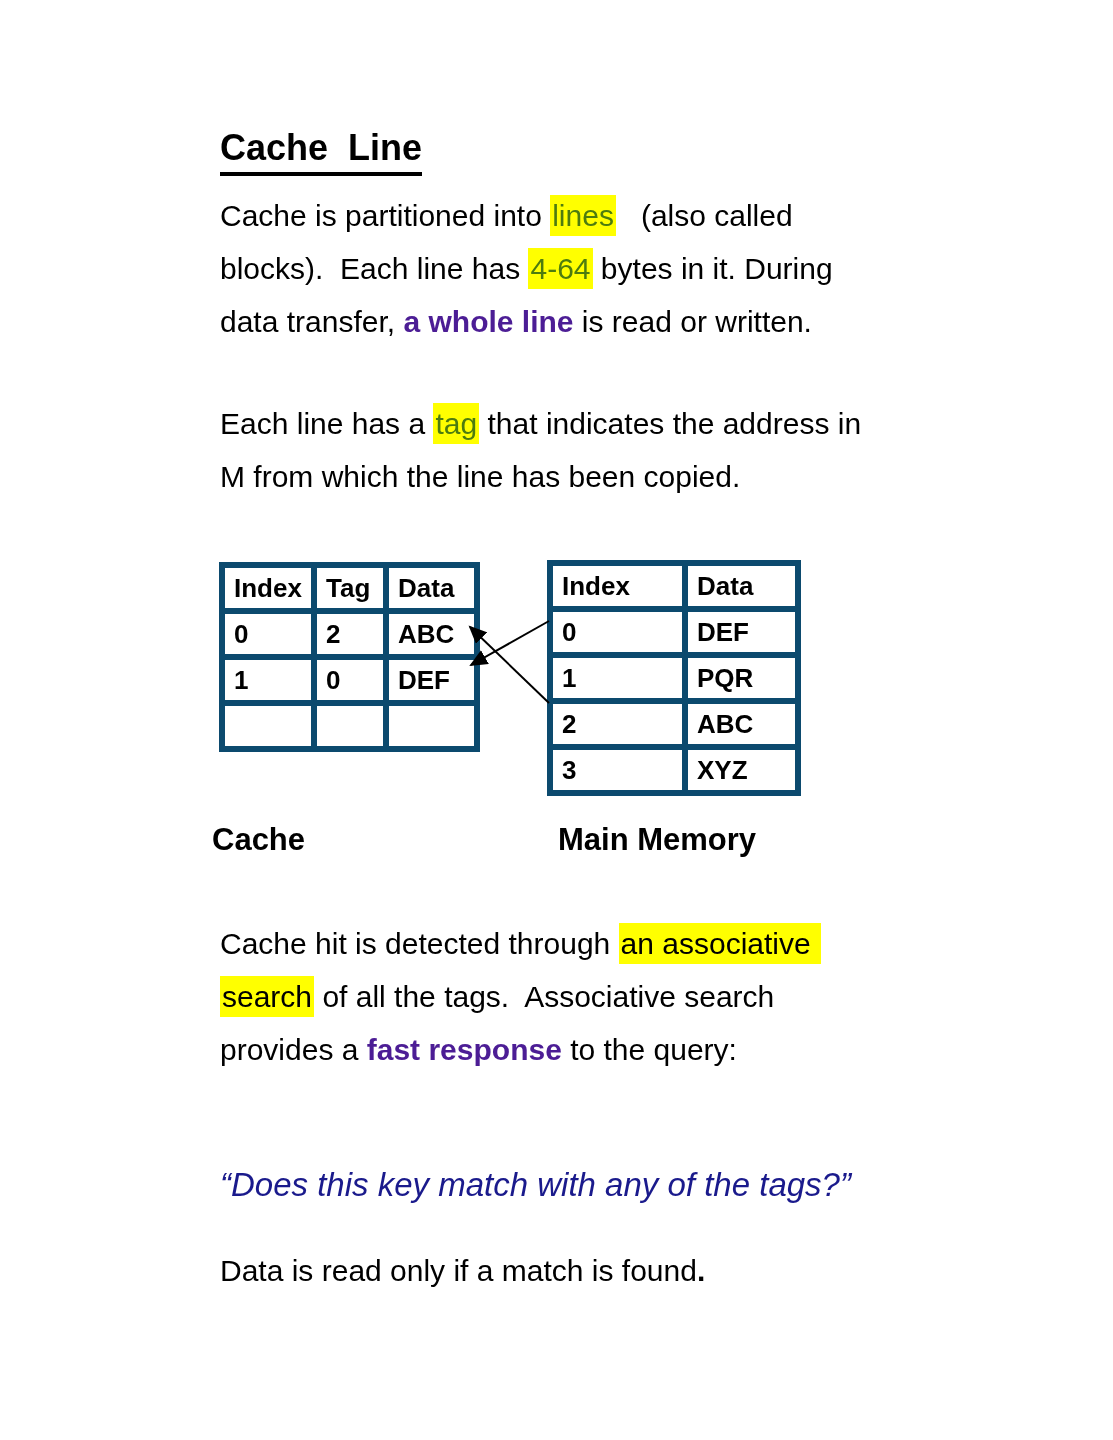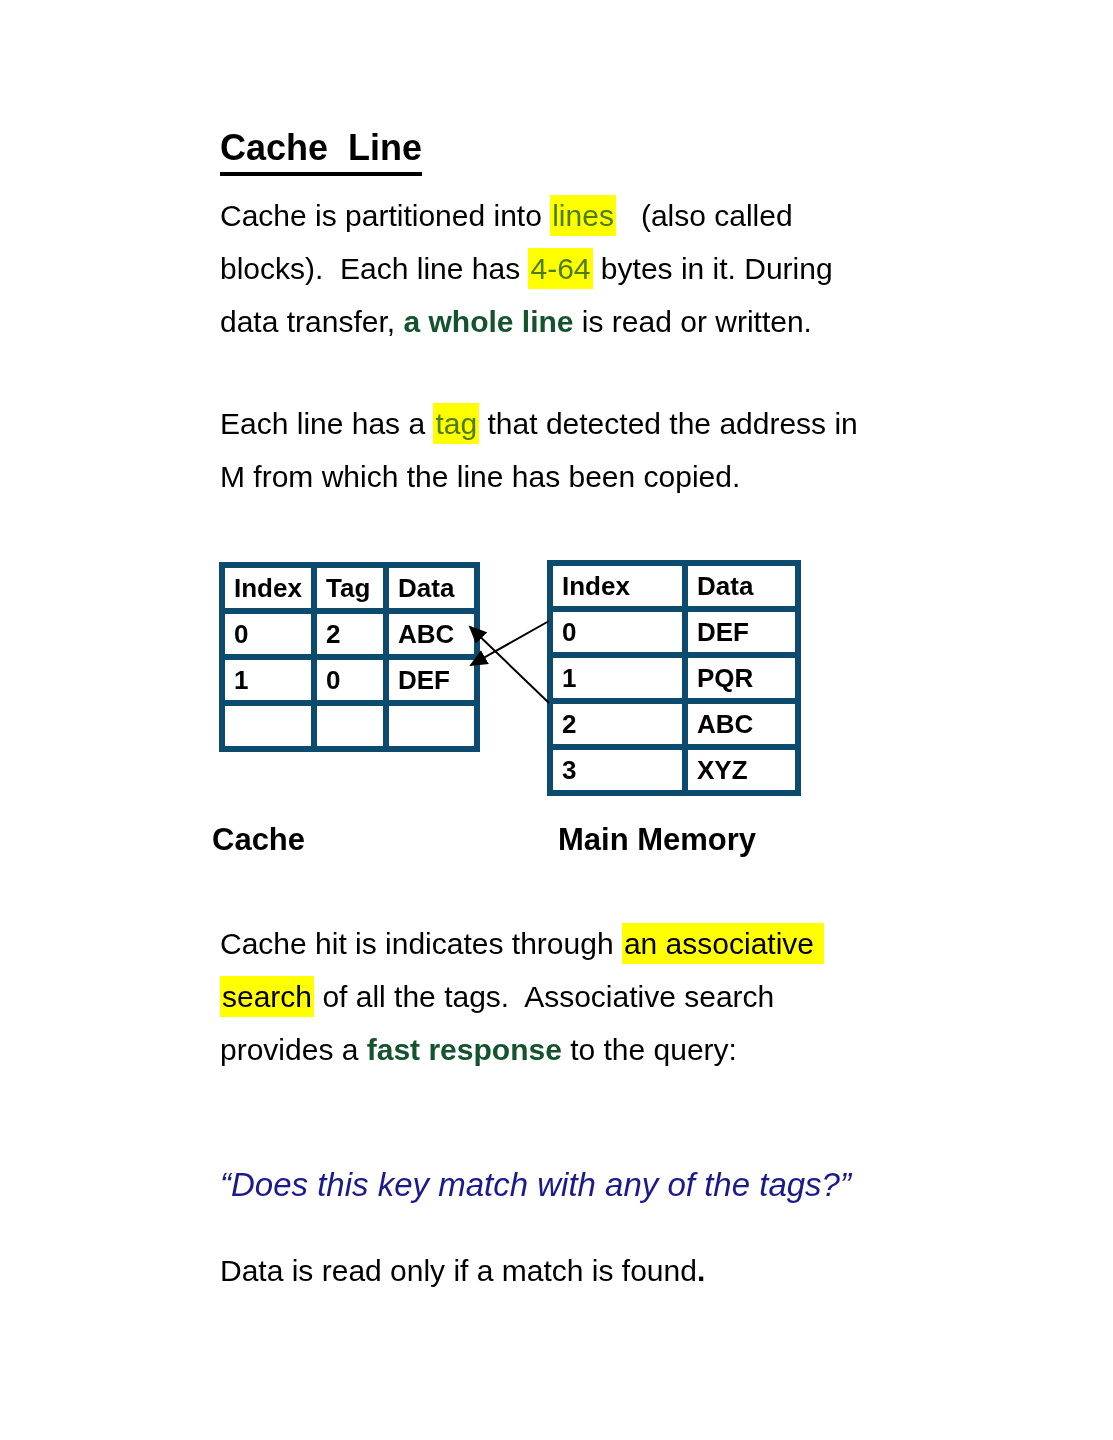--- a/index.html
+++ b/index.html
@@ -36,21 +36,21 @@
   
   .para {
     left: 220px;
     font-size: 30px;
     line-height: 53px;
   }
   .pline { white-space: pre; }
 
   .hl { background: #ffff00; padding: 4px 2px; }
   .red { color: #4d7c0f; }
-  .boldred { color: #14532d; font-weight: bold; }
+  .boldred { color: #4c1d95; font-weight: bold; }
   .bold { font-weight: bold; }
 
   
   table.mem {
     border-collapse: collapse;
     table-layout: fixed;
     font-size: 26px;
     font-weight: bold;
   }
   table.mem th, table.mem td {
@@ -106,21 +106,21 @@
 
   <h1 class="abs doc-title"><span class="underline">Cache  Line</span></h1>
 
   <div class="abs para" style="top:189px">
     <div class="pline"><span>Cache is partitioned into </span><span class="hl red">lines</span><span>   (also called</span></div>
     <div class="pline"><span>blocks).  Each line has </span><span class="hl red">4-64</span><span> bytes in it. During</span></div>
     <div class="pline"><span>data transfer, </span><span class="boldred">a whole line</span><span> is read or written.</span></div>
   </div>
 
   <div class="abs para" style="top:397px">
-    <div class="pline"><span>Each line has a </span><span class="hl red">tag</span><span> that detected the address in</span></div>
+    <div class="pline"><span>Each line has a </span><span class="hl red">tag</span><span> that indicates the address in</span></div>
     <div class="pline">M from which the line has been copied.</div>
   </div>
 
   <table class="abs mem" id="cache-table">
     <colgroup>
         <col style="width:92px">
         <col style="width:72px">
         <col style="width:91px">
       </colgroup>
     <tbody>
@@ -183,21 +183,21 @@
       </marker>
     </defs>
     <line stroke="#000000" stroke-width="2" marker-end="url(#ah)" x1="549" y1="621" x2="471" y2="665"></line>
     <line stroke="#000000" stroke-width="2" marker-end="url(#ah)" x1="549" y1="703" x2="470" y2="627"></line>
   </svg>
 
   <div class="abs table-label" id="cache-label">Cache</div>
   <div class="abs table-label" id="memory-label">Main Memory</div>
 
   <div class="abs para" style="top:917px">
-    <div class="pline"><span>Cache hit is indicates through </span><span class="hl">an associative </span></div>
+    <div class="pline"><span>Cache hit is detected through </span><span class="hl">an associative </span></div>
     <div class="pline"><span class="hl">search</span><span> of all the tags.  Associative search</span></div>
     <div class="pline"><span>provides a </span><span class="boldred">fast response</span><span> to the query:</span></div>
   </div>
 
   <div class="abs quote">“Does this key match with any of the tags?”</div>
 
   <div class="abs para" id="closing">
     <div class="pline"><span>Data is read only if a match is found</span><span class="bold">.</span></div>
   </div>
 

